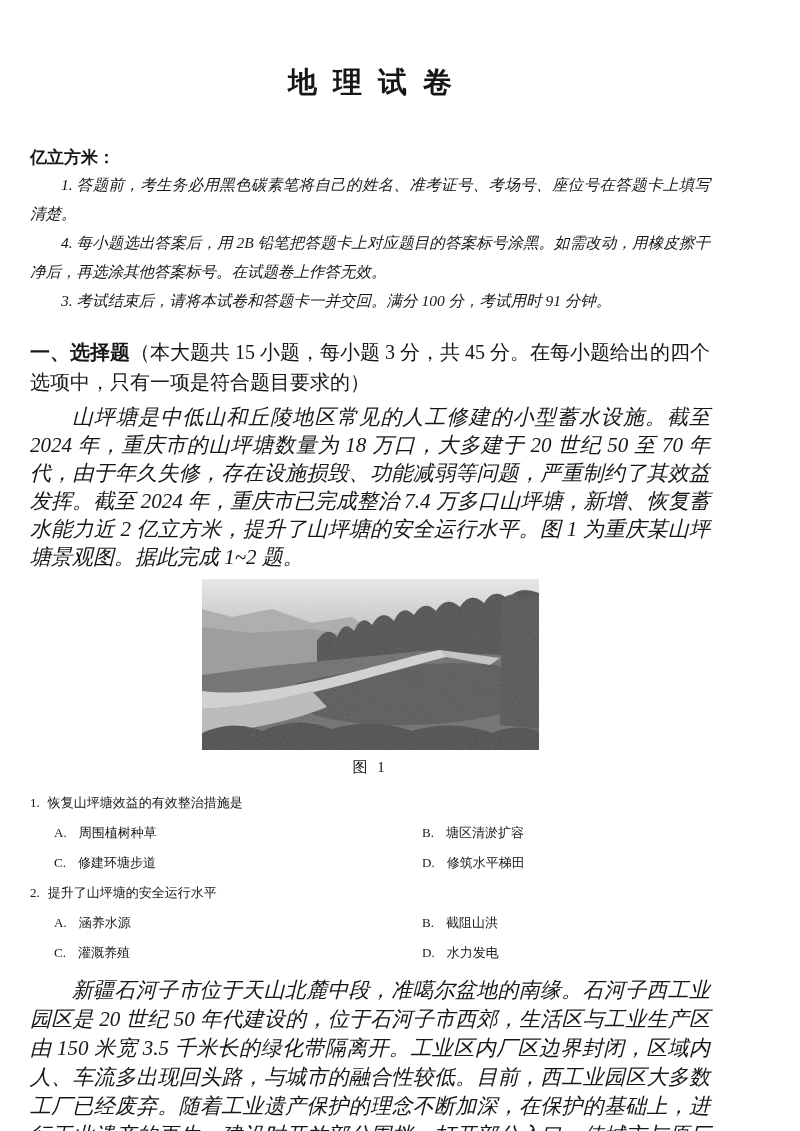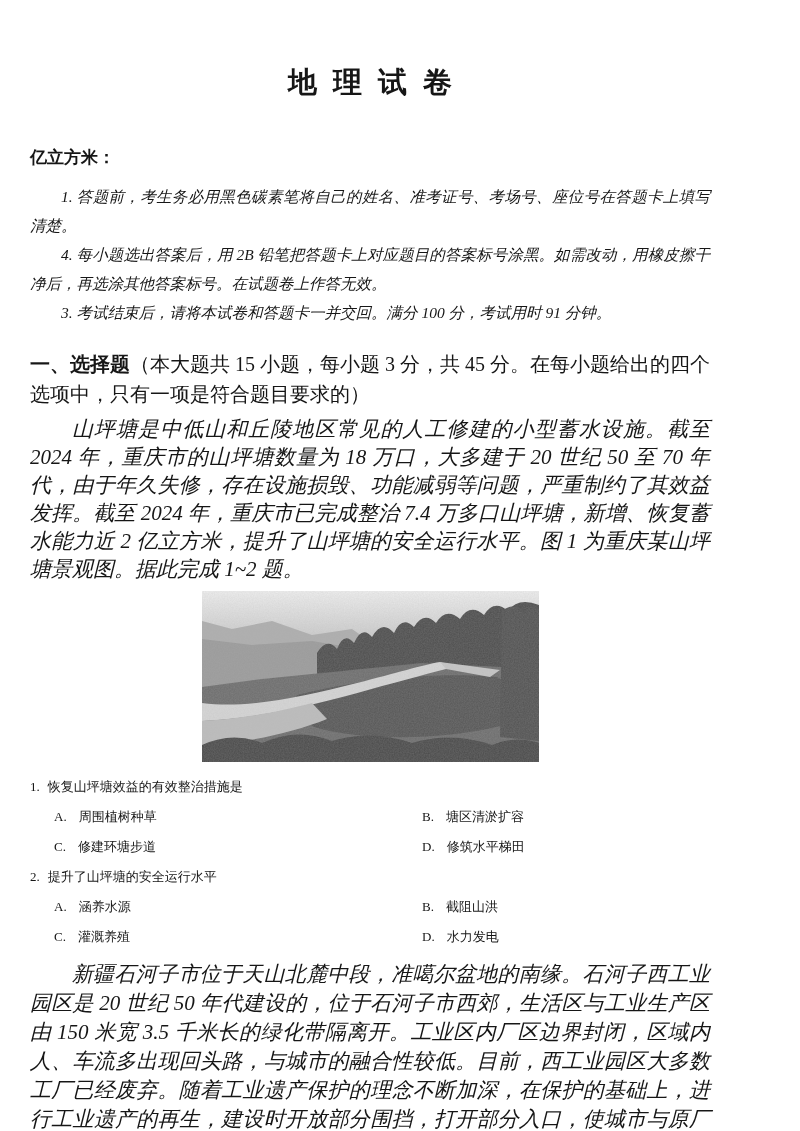--- a/index.html
+++ b/index.html
@@ -25,21 +25,21 @@
     margin:42px 0 0 0;
     font-size:17px;font-weight:700;
     line-height:24px;
   }
   .kai{font-style:italic;}
   .notice-item{
     margin:0;
     font-size:15.5px;line-height:29px;
     text-indent:2em;text-align:justify;
   }
-  .notice-block{margin-top:12px;}
+  .notice-block{margin-top:0;}
 
   .section-heading{
     margin:22px 0 0 0;
     font-size:20px;line-height:30px;
     text-align:justify;
   }
   .section-heading .lead{font-weight:700;font-family:"Liberation Sans","DejaVu Sans",sans-serif;}
 
   .passage{
     margin:6px 0 0 0;
@@ -116,20 +116,21 @@
 
         <path d="M0,130 C40,128 80,120 110,112 L125,128 C90,142 45,152 0,154 Z" fill="#bdbdbd"></path>
 
         <path d="M0,154 Q30,140 60,152 Q95,136 130,150 Q170,138 210,152 Q250,140 290,154 Q315,144 337,152 L337,171 L0,171 Z" fill="#4a4a4a"></path>
 
         <path d="M300,20 Q312,10 322,22 Q330,10 337,18 L337,150 L298,146 Z" fill="#525252"></path>
 
         <rect x="0" y="0" width="337" height="171" filter="url(#grain)" opacity="0.55"></rect>
       </svg>
     </div>
+    <figcaption class="figure-caption">图 1</figcaption>
   </figure>
 
   <div class="questions">
 
     <p class="q-stem"><span class="q-num">1.</span><span>恢复山坪塘效益的有效整治措施是</span></p>
     <div class="opt-row">
       <div class="opt">
           <span class="opt-label">A.</span>
           <span>周围植树种草</span>
         </div>

